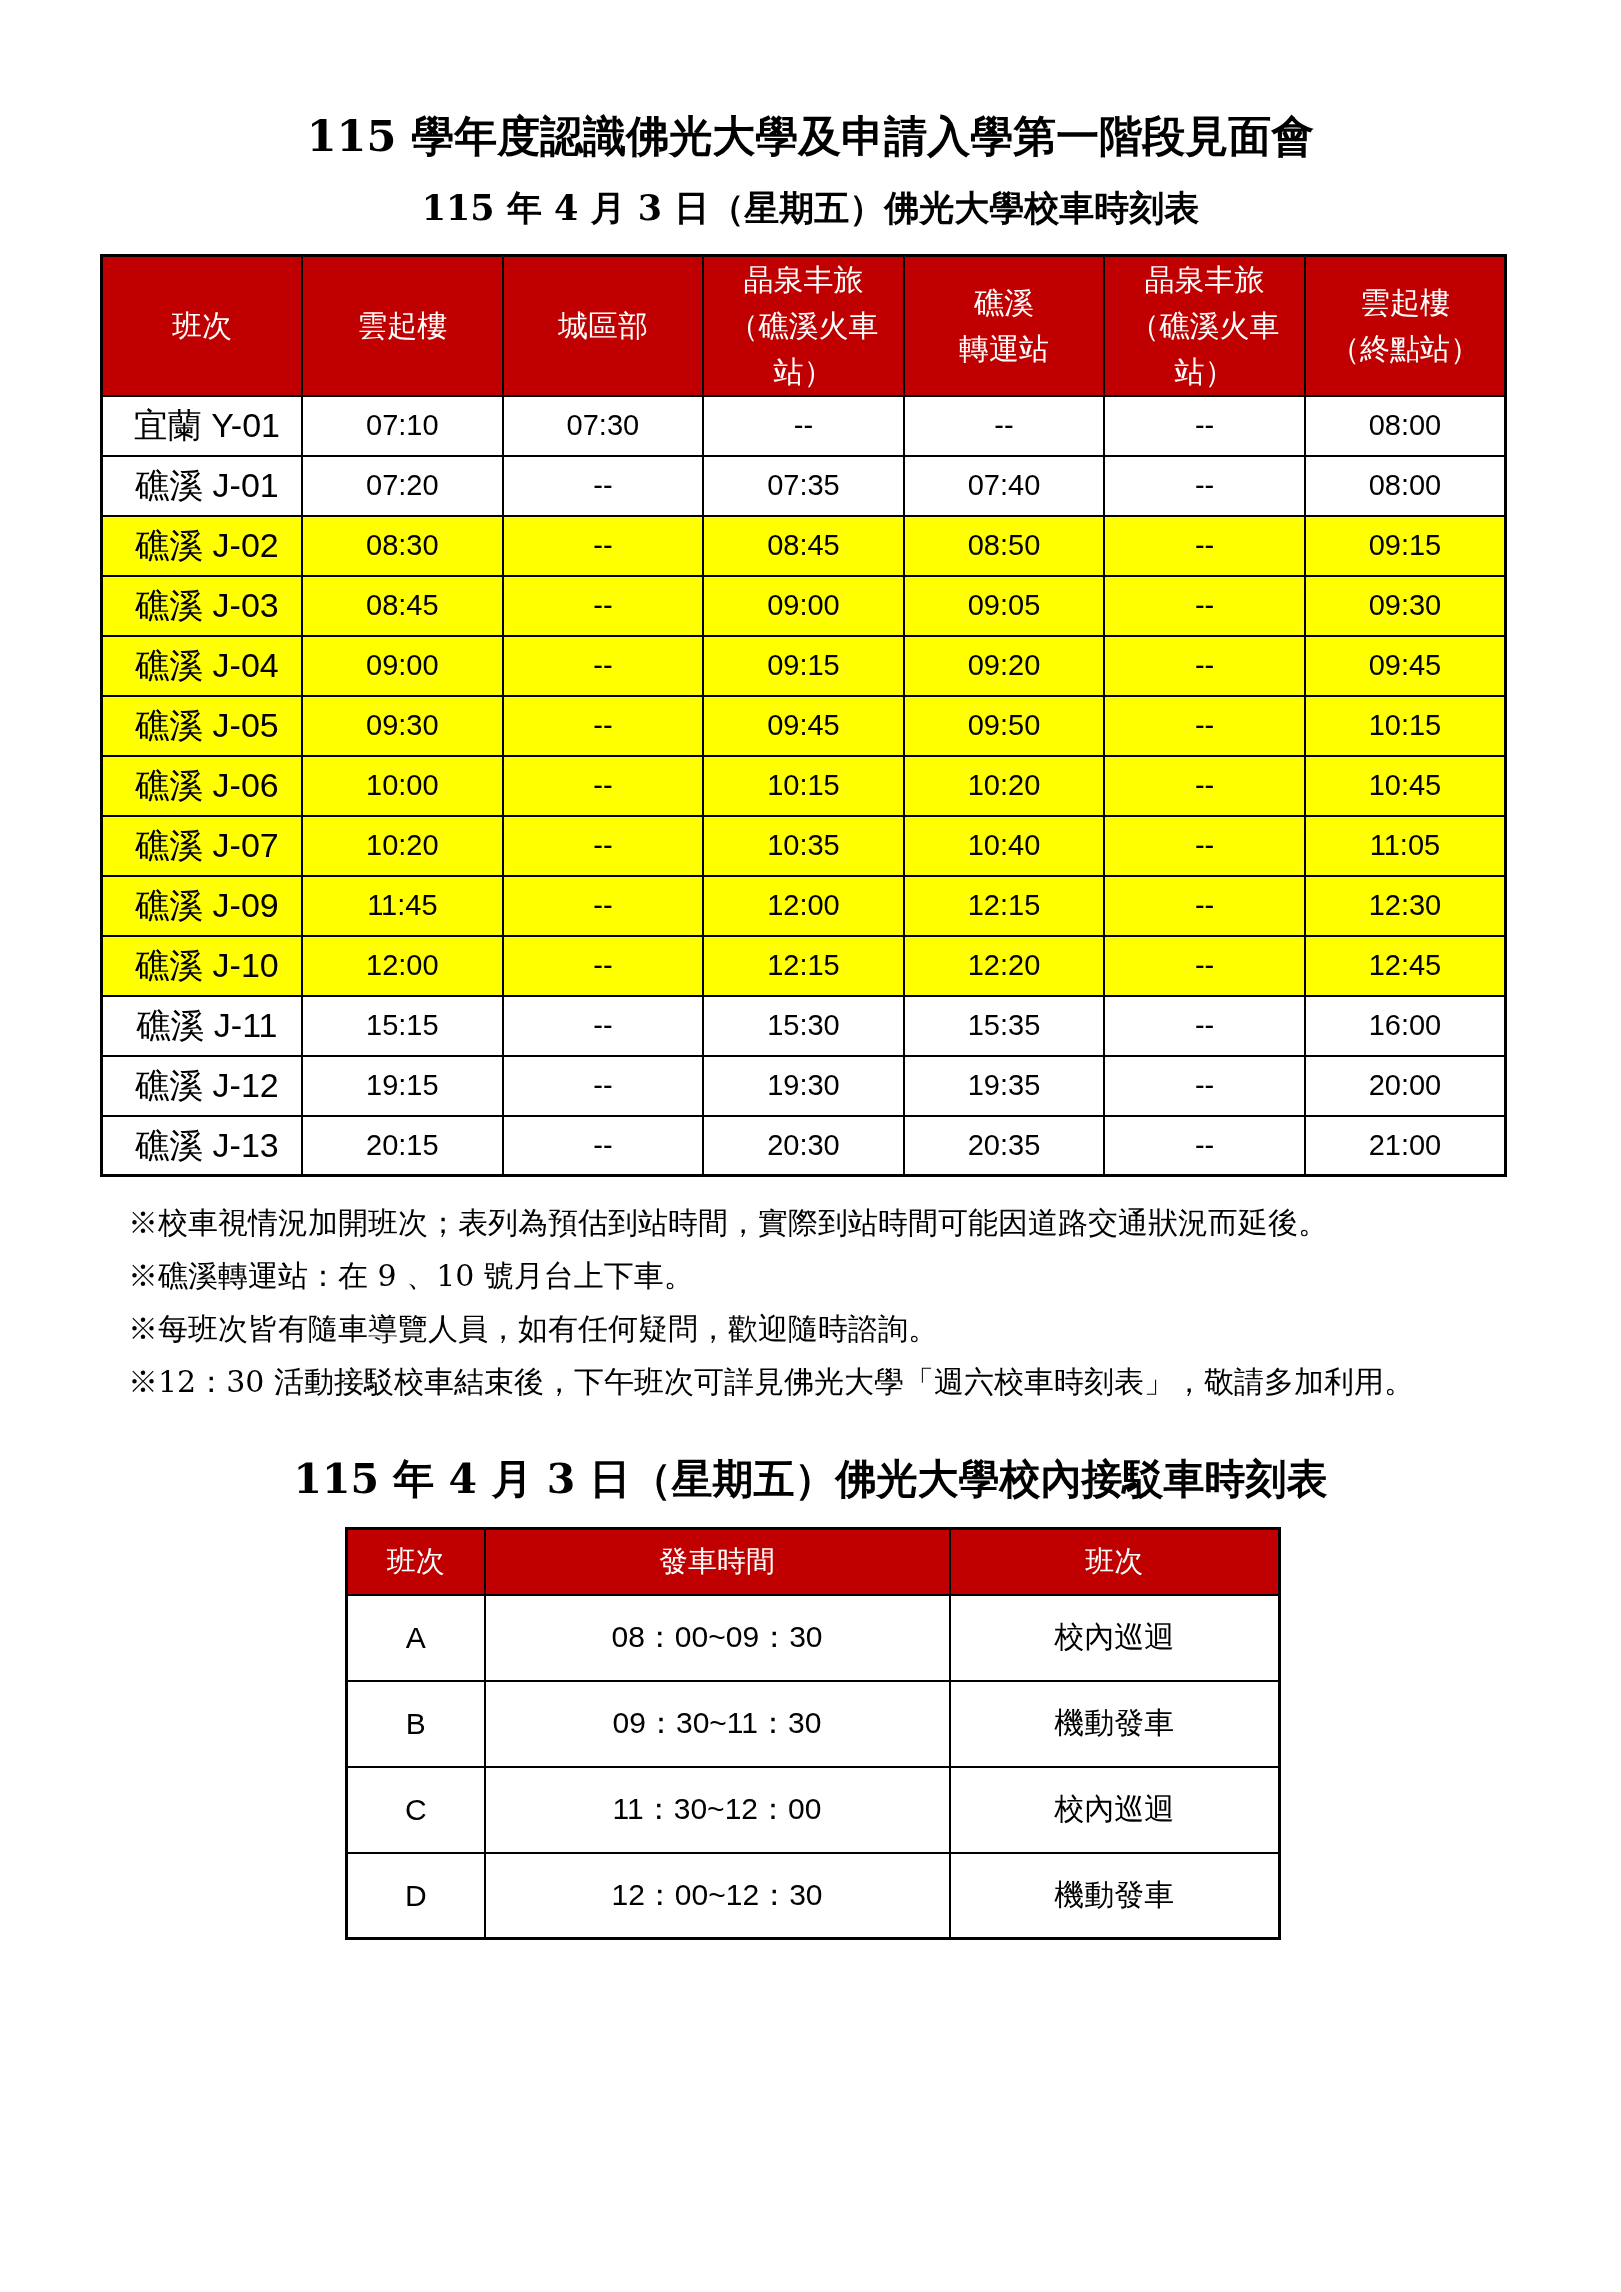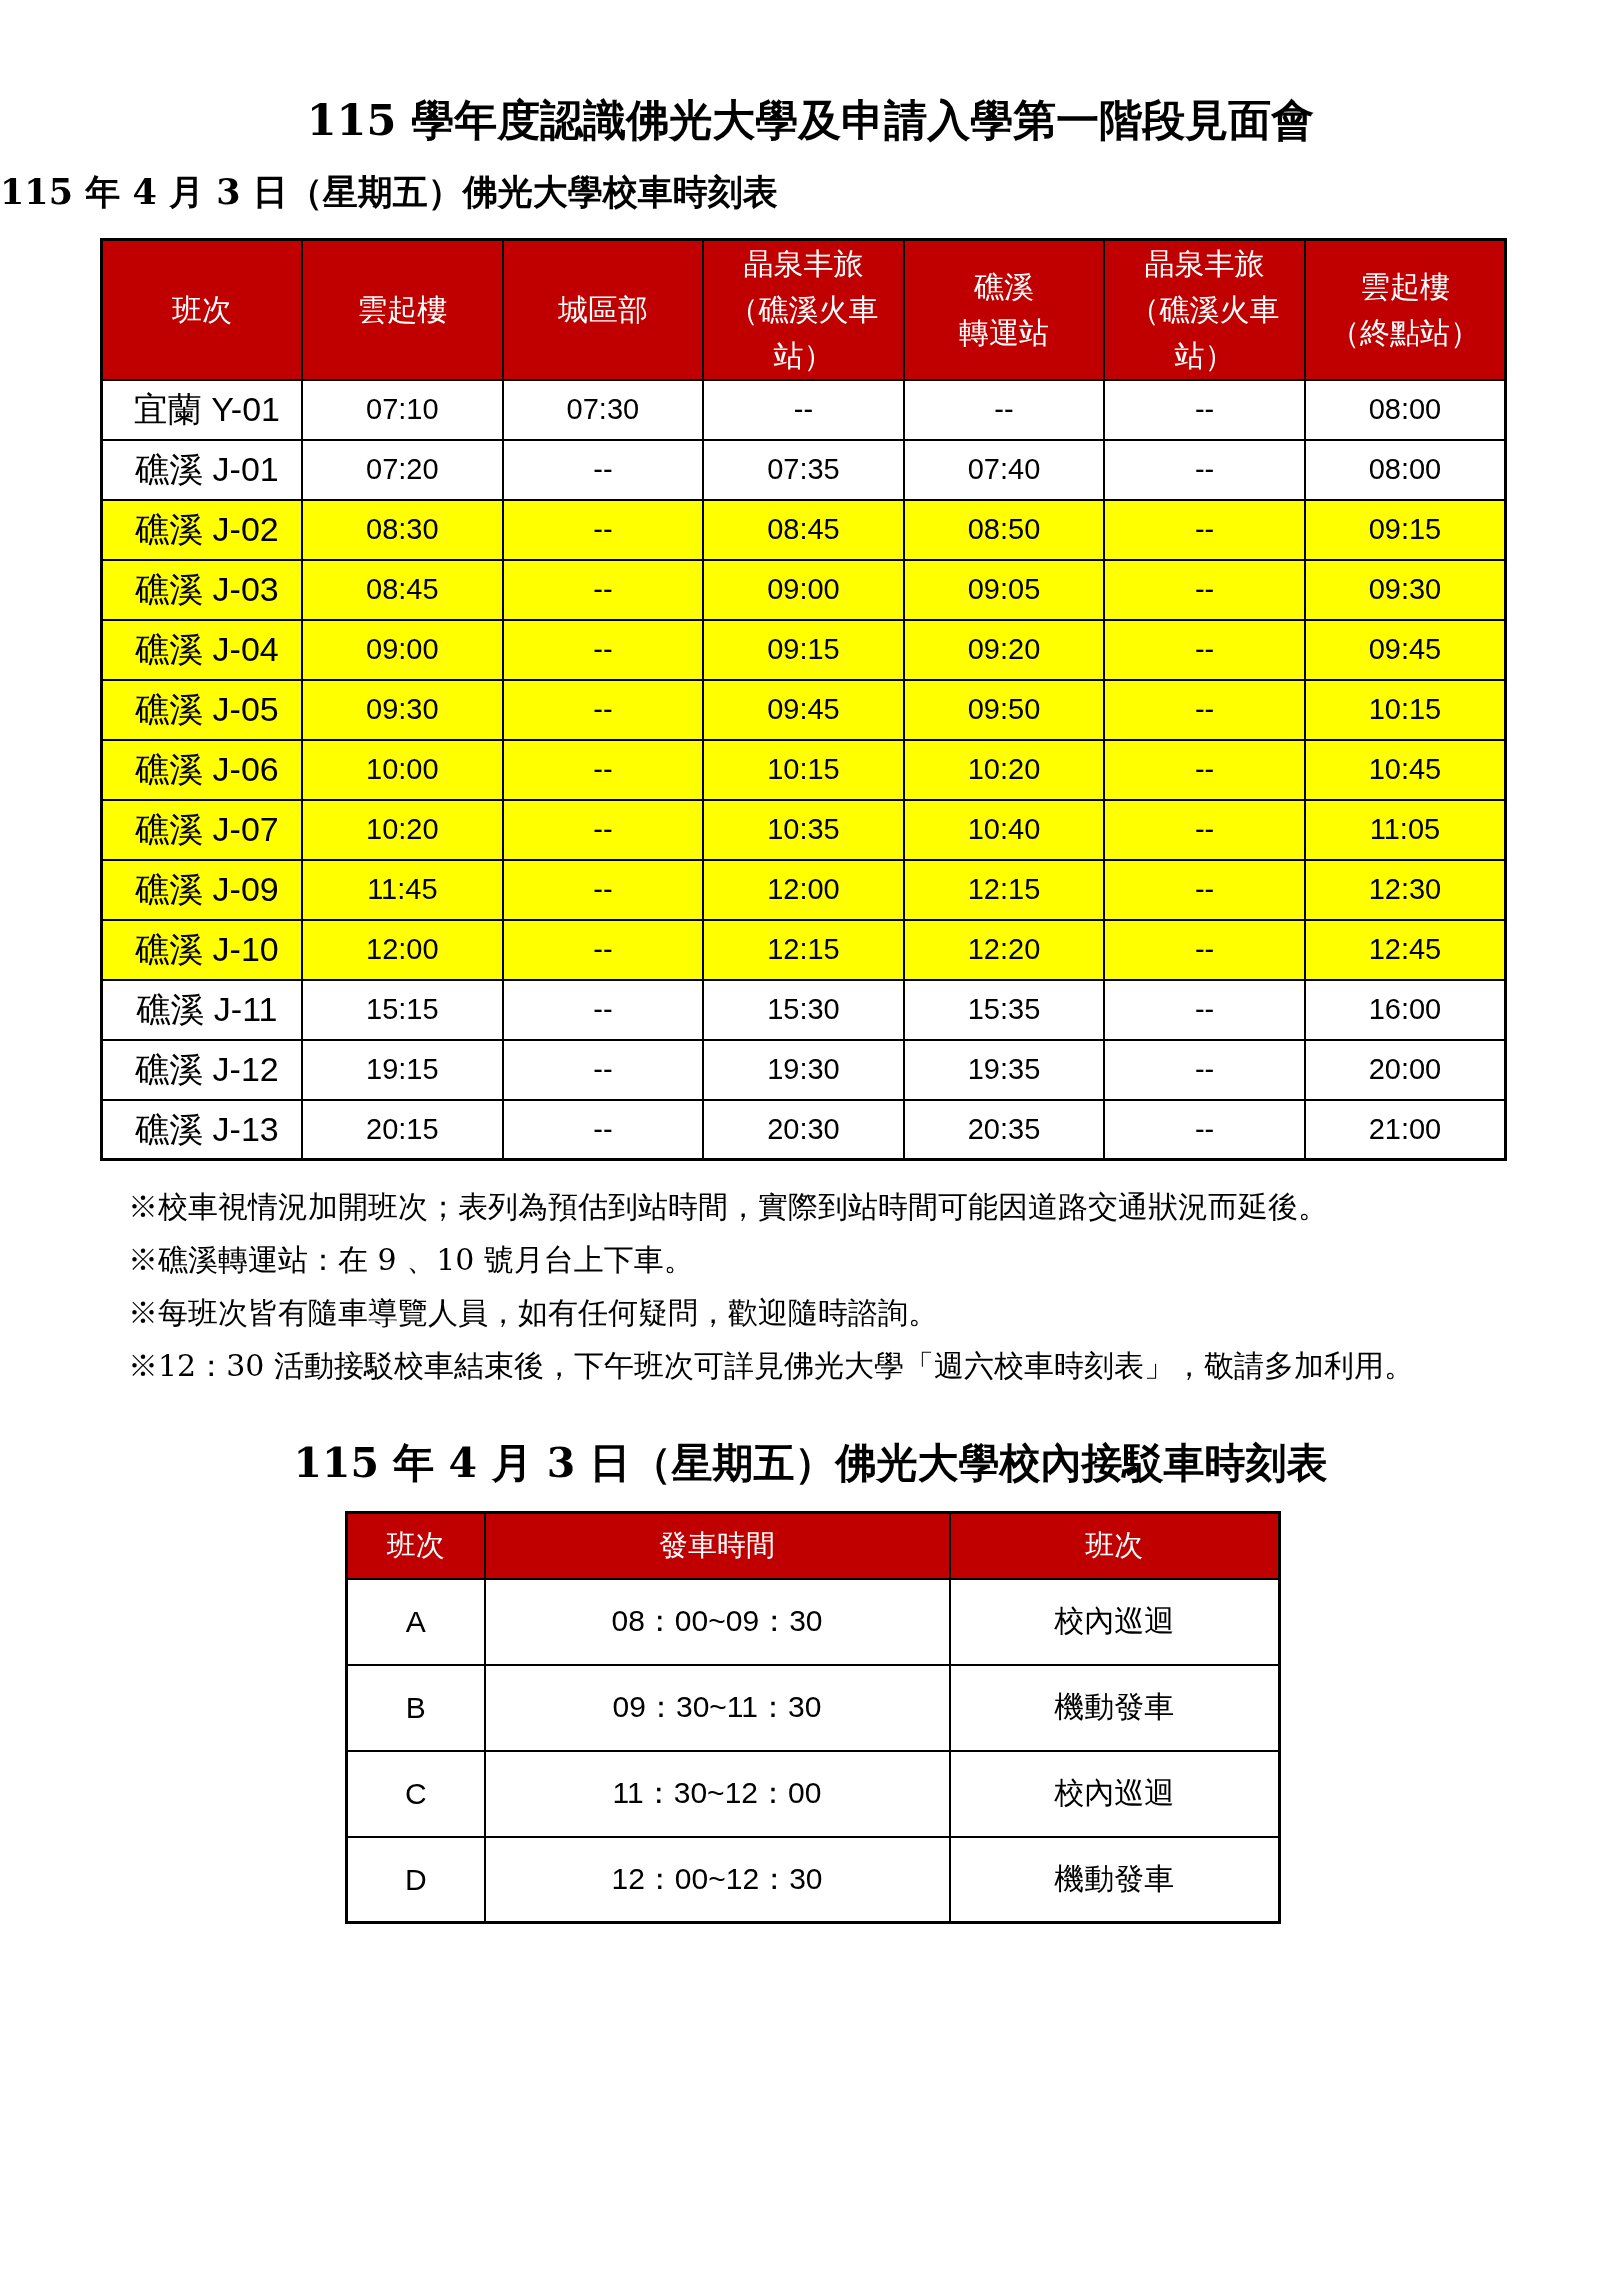--- a/index.html
+++ b/index.html
@@ -4,27 +4,27 @@
 <style>
   * { box-sizing: border-box; }
   html,body { margin:0; padding:0; }
   body {
     width:1621px; height:2293px;
     background:#ffffff; color:#000;
     font-family:"Liberation Sans", sans-serif;
     overflow:hidden;
   }
   .title-main {
-    margin:0; padding-top:96px;
+    margin:16px; padding-top:96px;
     text-align:center;
     font-family:"DejaVu Serif", serif;
     font-weight:bold; font-size:43px; line-height:49px;
   }
   .title-sub {
-    margin:27.4px 0 0; text-align:left;
+    margin:27.4px 0 0; text-align:center;
     font-family:"DejaVu Serif", serif;
     font-weight:bold; font-size:35px; line-height:39px;
   }
   .title-shuttle {
     margin:49px 0 0; text-align:center;
     font-family:"DejaVu Serif", serif;
     font-weight:bold; font-size:41px; line-height:45px;
   }
   
   #bus-table {

